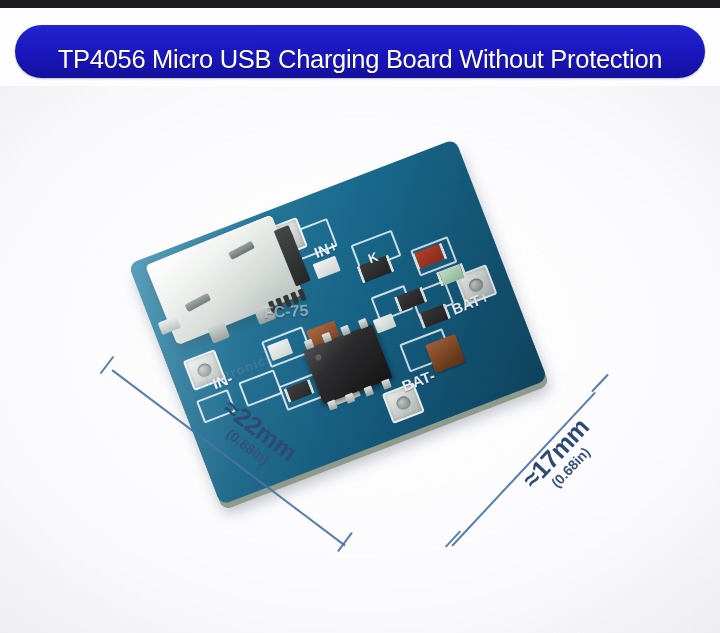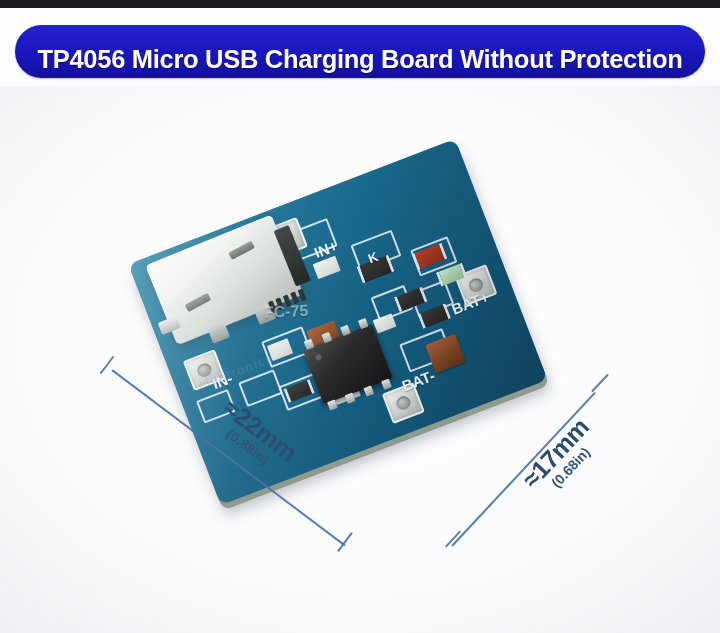--- a/index.html
+++ b/index.html
@@ -15,21 +15,21 @@
 
   
   .banner{
     position:absolute;left:15px;top:25px;width:690px;height:53px;
     border-radius:27px;
     background:linear-gradient(180deg,#2323cf 0%,#1a16bd 55%,#14119e 100%);
     box-shadow:0 1px 2px rgba(0,0,0,.25);
     display:flex;align-items:center;justify-content:center;
   }
   .banner-text{
-    color:#ffffff;font-size:25.5px;font-weight:700;letter-spacing:-.3px;
+    color:#ffffff;font-size:25.5px;font-weight:400;letter-spacing:-.3px;
     white-space:nowrap;text-shadow:0 1px 1px rgba(0,0,0,.35);
     font-family:"Liberation Sans", sans-serif;
     margin-top:16px;
   }
 
   
   .photo{
     position:absolute;left:0;top:86px;width:720px;height:547px;
     background:
       radial-gradient(ellipse 560px 420px at 50% 46%, #ffffff 0%, #fbfbfd 58%, #f2f2f6 100%);

